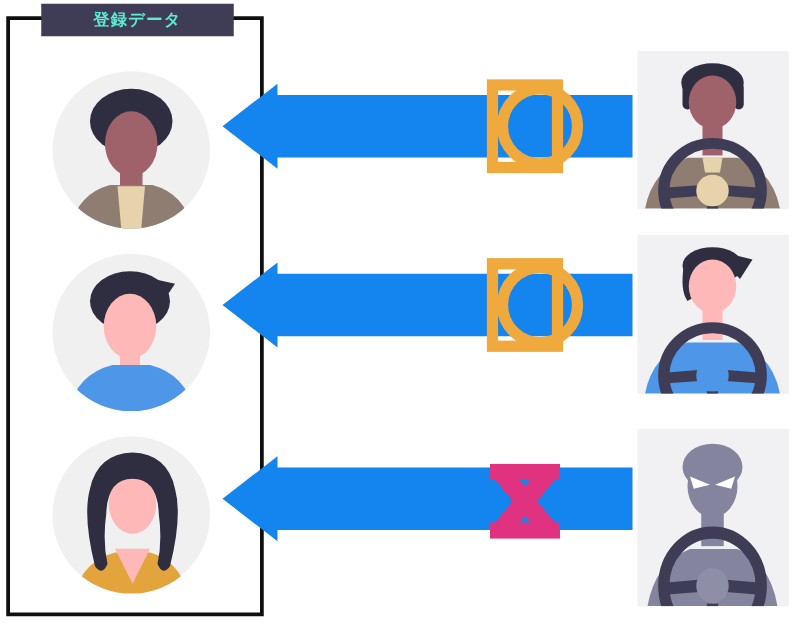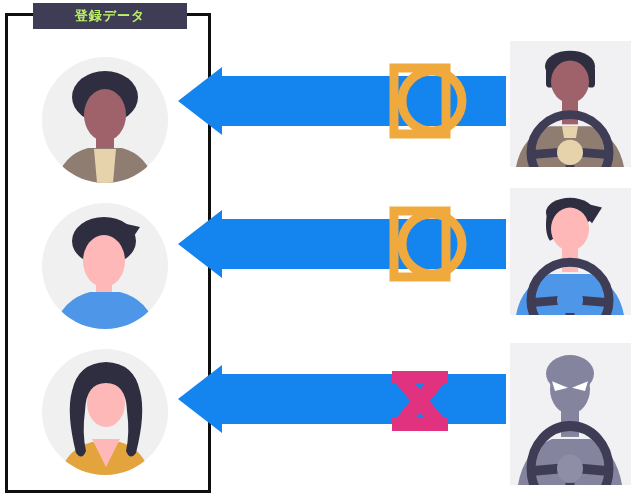--- a/index.html
+++ b/index.html
@@ -6,21 +6,21 @@
   .canvas{
     position:relative;width:636px;height:498px;background:#ffffff;overflow:hidden;
     font-family:"DejaVu Sans","Liberation Sans",sans-serif;
   }
   .registry-box{
     position:absolute;left:5px;top:13px;width:200px;height:474px;
     border:3px solid #0f0f0f;background:transparent;z-index:1;
   }
   .registry-badge{
     position:absolute;left:33px;top:3px;width:154px;height:26px;
-    background:#3F3D56;color:#bef264;z-index:4;
+    background:#3F3D56;color:#5eead4;z-index:4;
     display:flex;align-items:center;justify-content:center;
     font-size:13px;font-weight:bold;letter-spacing:1px;
   }
   .avatar{
     position:absolute;left:42px;width:126px;height:126px;border-radius:50%;
     background:#F0F0F0;overflow:hidden;z-index:2;
   }
   .avatar svg{display:block;width:126px;height:126px;}
   .avatar.r1{top:57px;} .avatar.r2{top:203px;} .avatar.r3{top:349px;}
   .arrow{position:absolute;left:176px;width:332px;height:72px;z-index:5;}

